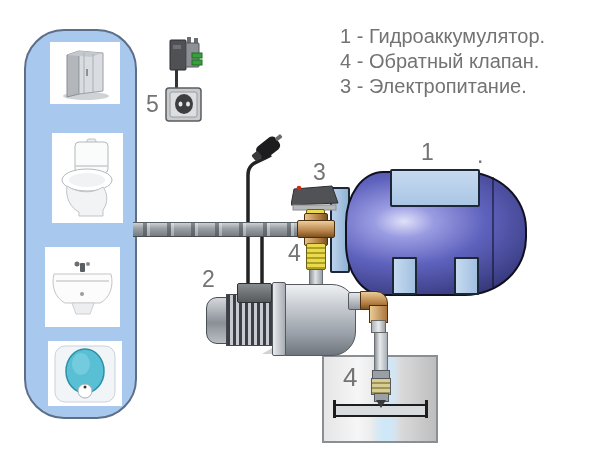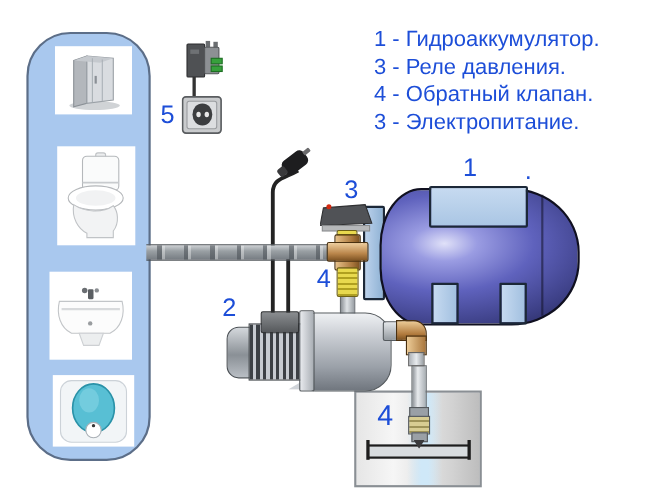--- a/index.html
+++ b/index.html
@@ -1,17 +1,17 @@
 <!DOCTYPE html>
 <html><head>
 <meta charset="utf-8">
 <style>
   html,body{margin:0;padding:0;background:#fff;}
   #screen{position:relative;width:600px;height:450px;background:#ffffff;overflow:hidden;
-          font-family:"Liberation Sans", sans-serif;color:#1d4ed8;}
+          font-family:"Liberation Sans", sans-serif;color:#737373;}
   .abs{position:absolute;}
 
   
   .panel{left:24px;top:29px;width:109px;height:386px;background:#a9c8ee;
          border:2px solid #5c6e88;border-radius:40px;z-index:1;}
   .tile{background:#ffffff;z-index:2;display:flex;align-items:center;justify-content:center;}
 
   
   .legend{left:340px;top:24px;z-index:6;font-size:20px;line-height:25px;white-space:nowrap;}
   .callout{z-index:6;font-size:23px;line-height:22px;}
@@ -137,21 +137,20 @@
       <rect x="4" y="2" width="60" height="56" rx="10" fill="#f2f5f7" stroke="#ccd2d8"></rect>
       <ellipse cx="34" cy="27" rx="19" ry="22" fill="#58bfd4" stroke="#2a92a8" stroke-width="1.5"></ellipse>
       <ellipse cx="30" cy="20" rx="9" ry="11" fill="#7fd2e2" opacity="0.7"></ellipse>
       <circle cx="34" cy="47" r="7" fill="#ffffff" stroke="#aab0b6"></circle>
       <circle cx="34" cy="43" r="1.5" fill="#333"></circle>
     </svg>
   </div>
 
   <div class="abs legend">
     <div>1 - Гидроаккумулятор.</div>
-    <div>3 - Реле давления.</div>
     <div>4 - Обратный клапан.</div>
     <div>3 - Электропитание.</div>
   </div>
 
   <svg class="abs" style="left:167px;top:37px;z-index:2;" width="38" height="36" viewBox="0 0 38 36">
     <rect x="20" y="0" width="4" height="6" fill="#6a6d70"></rect>
     <rect x="27" y="1" width="4" height="6" fill="#6a6d70"></rect>
     <rect x="3" y="3" width="16" height="30" rx="1" fill="#4f5154" stroke="#2c2d2f"></rect>
     <rect x="19" y="6" width="13" height="24" rx="1" fill="#8d9094" stroke="#55585b"></rect>
     <rect x="25" y="16" width="10" height="5" fill="#37a03c" stroke="#1d6e22"></rect>

